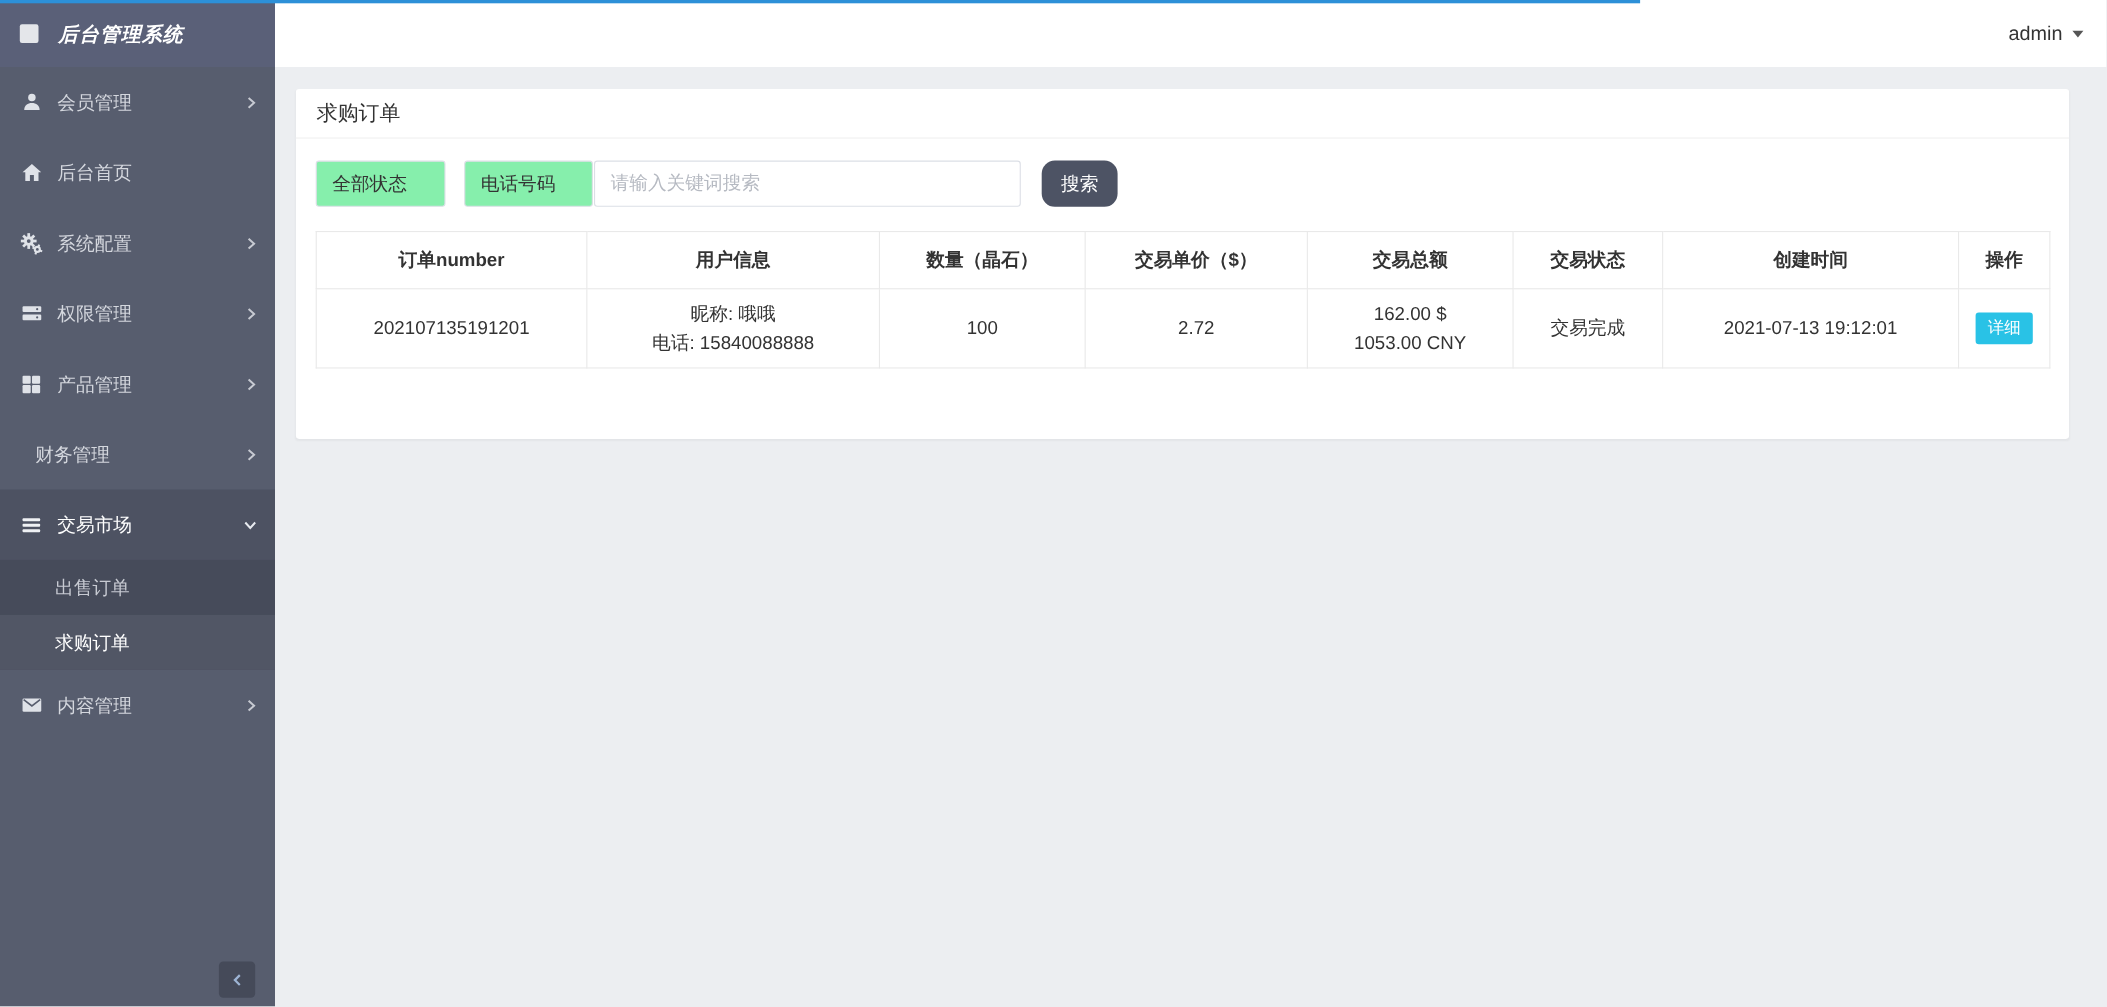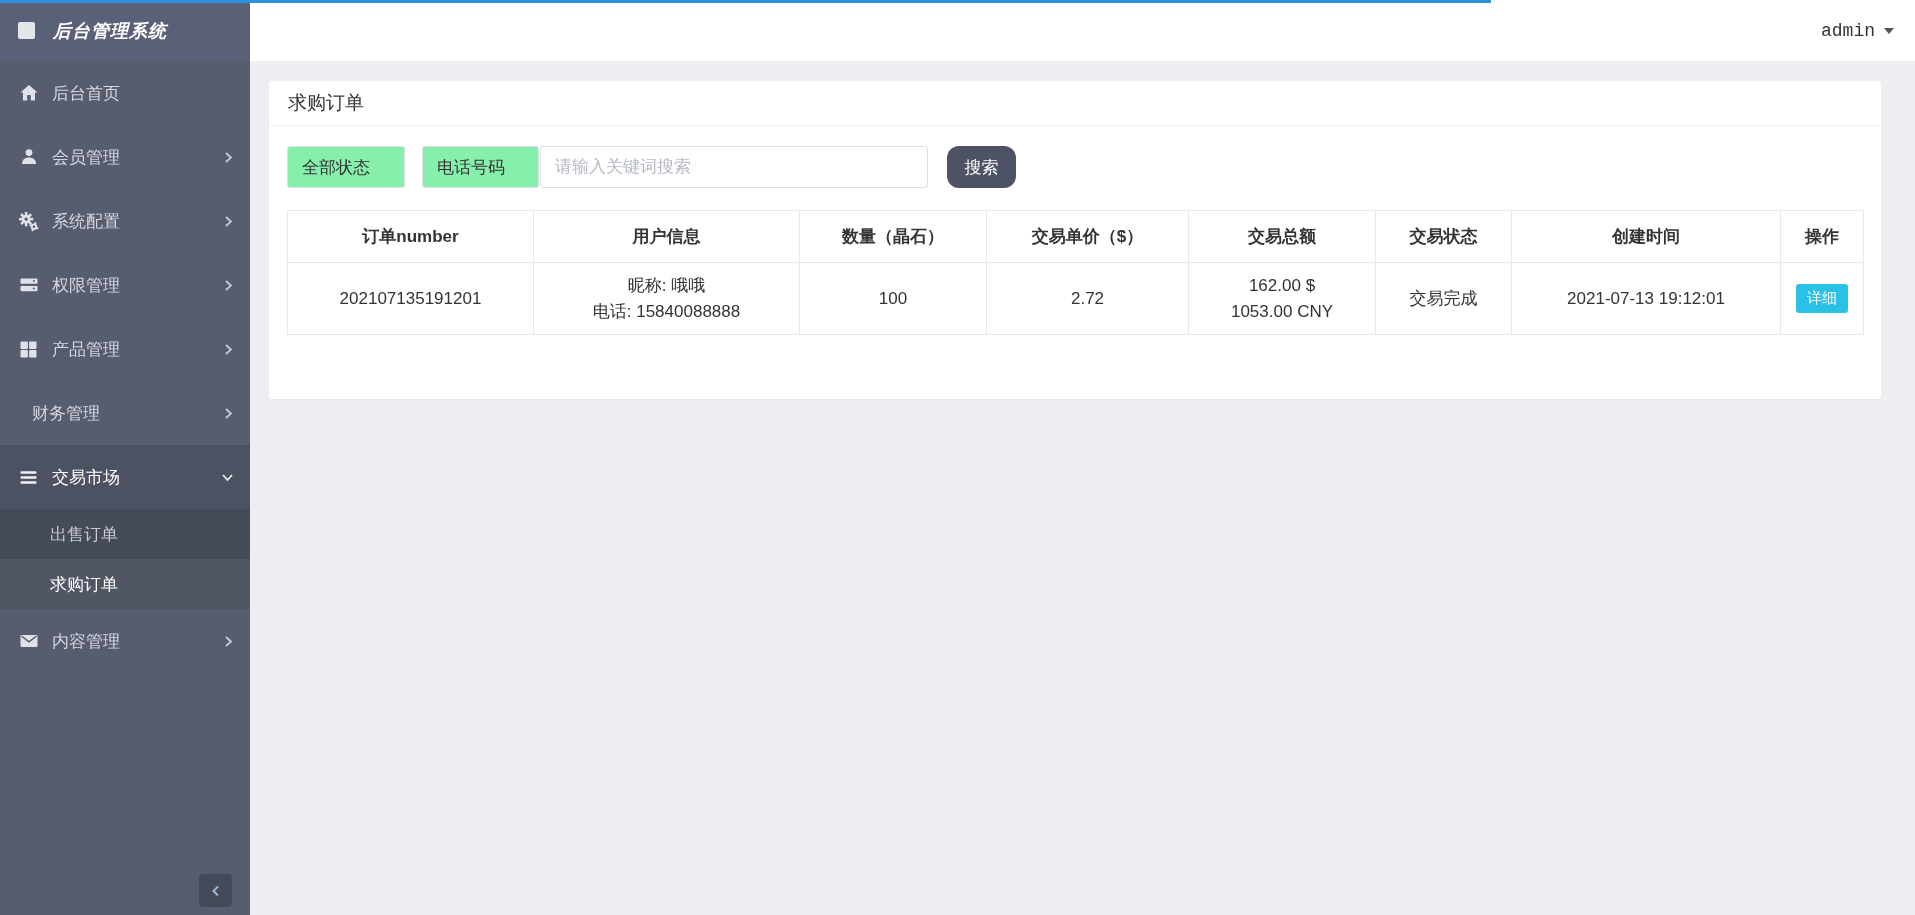--- a/index.html
+++ b/index.html
@@ -35,21 +35,21 @@
     color:#c7cad2; font-size:17px; cursor:pointer; }
   .submenu-item.active { background:#515665; color:#ffffff; }
 
   .collapse-btn { position:absolute; right:18px; bottom:8px; width:33px; height:33px;
     background:#454a59; border:none; border-radius:4px; display:flex; align-items:center;
     justify-content:center; cursor:pointer; }
 
   
   .main { position:absolute; left:250px; top:0; right:0; bottom:0; }
   .topbar { height:61px; background:#ffffff; display:flex; align-items:center;
-    justify-content:flex-end; padding-right:21px;font-family:Liberation Mono, monospace; }
+    justify-content:flex-end; padding-right:21px; }
   .user-menu { display:flex; align-items:center; gap:9px; font-size:18px; color:#333;
     cursor:pointer; }
   .caret-down { width:0; height:0; border-left:5px solid transparent;
     border-right:5px solid transparent; border-top:6px solid #555; }
 
   .content { position:absolute; top:61px; left:0; right:0; bottom:0;
     background:var(--content_bg,#eceef1); }
   .card { margin:20px 34px 0 19px; height:318px; background:#ffffff; border-radius:3px;
     box-shadow:0 1px 2px rgba(0,0,0,0.04); }
   .card-header { height:45px; display:flex; align-items:center; padding:0 19px;
@@ -90,41 +90,41 @@
   <aside class="sidebar">
     <div class="logo">
       <span class="logo-square"></span>
       <span class="logo-title">后台管理系统</span>
     </div>
 
     <nav class="menu">
       <div class="menu-item">
         <span class="mi-icon">
           <svg width="20" height="20" viewBox="0 0 20 20">
-              <path fill="#dfe2e8" d="M10 2 L18.5 9.5 H16 V17.5 H11.8 V12 H8.2 V17.5 H4 V9.5 H1.5 Z"></path>
-            </svg>
-        </span>
-        <span class="mi-label">后台首页</span>
-      </div>
-
-      <div class="menu-item">
-        <span class="mi-icon">
-          <svg width="20" height="20" viewBox="0 0 20 20">
               <g fill="#dfe2e8">
                 <circle cx="10" cy="5.6" r="3.4"></circle>
                 <path d="M3 17 c0-4.4 3.2-6.4 7-6.4 s7 2 7 6.4 z"></path>
               </g>
             </svg>
         </span>
         <span class="mi-label">会员管理</span>
         <span class="chev">
           <svg width="11" height="13" viewBox="0 0 11 13">
               <polyline points="3,2 8,6.5 3,11" fill="none" stroke="#c7cad2" stroke-width="1.8"></polyline>
             </svg>
         </span>
+      </div>
+
+      <div class="menu-item">
+        <span class="mi-icon">
+          <svg width="20" height="20" viewBox="0 0 20 20">
+              <path fill="#dfe2e8" d="M10 2 L18.5 9.5 H16 V17.5 H11.8 V12 H8.2 V17.5 H4 V9.5 H1.5 Z"></path>
+            </svg>
+        </span>
+        <span class="mi-label">后台首页</span>
       </div>
 
       <div class="menu-item">
         <span class="mi-icon">
           <svg width="21" height="21" viewBox="0 0 22 22">
             <g fill="#dfe2e8">
               <g>
                   <rect x="7.2" y="1" width="2.6" height="4" transform="rotate(0 8.5 8.5)"></rect>
                   <rect x="7.2" y="1" width="2.6" height="4" transform="rotate(45 8.5 8.5)"></rect>
                   <rect x="7.2" y="1" width="2.6" height="4" transform="rotate(90 8.5 8.5)"></rect>

